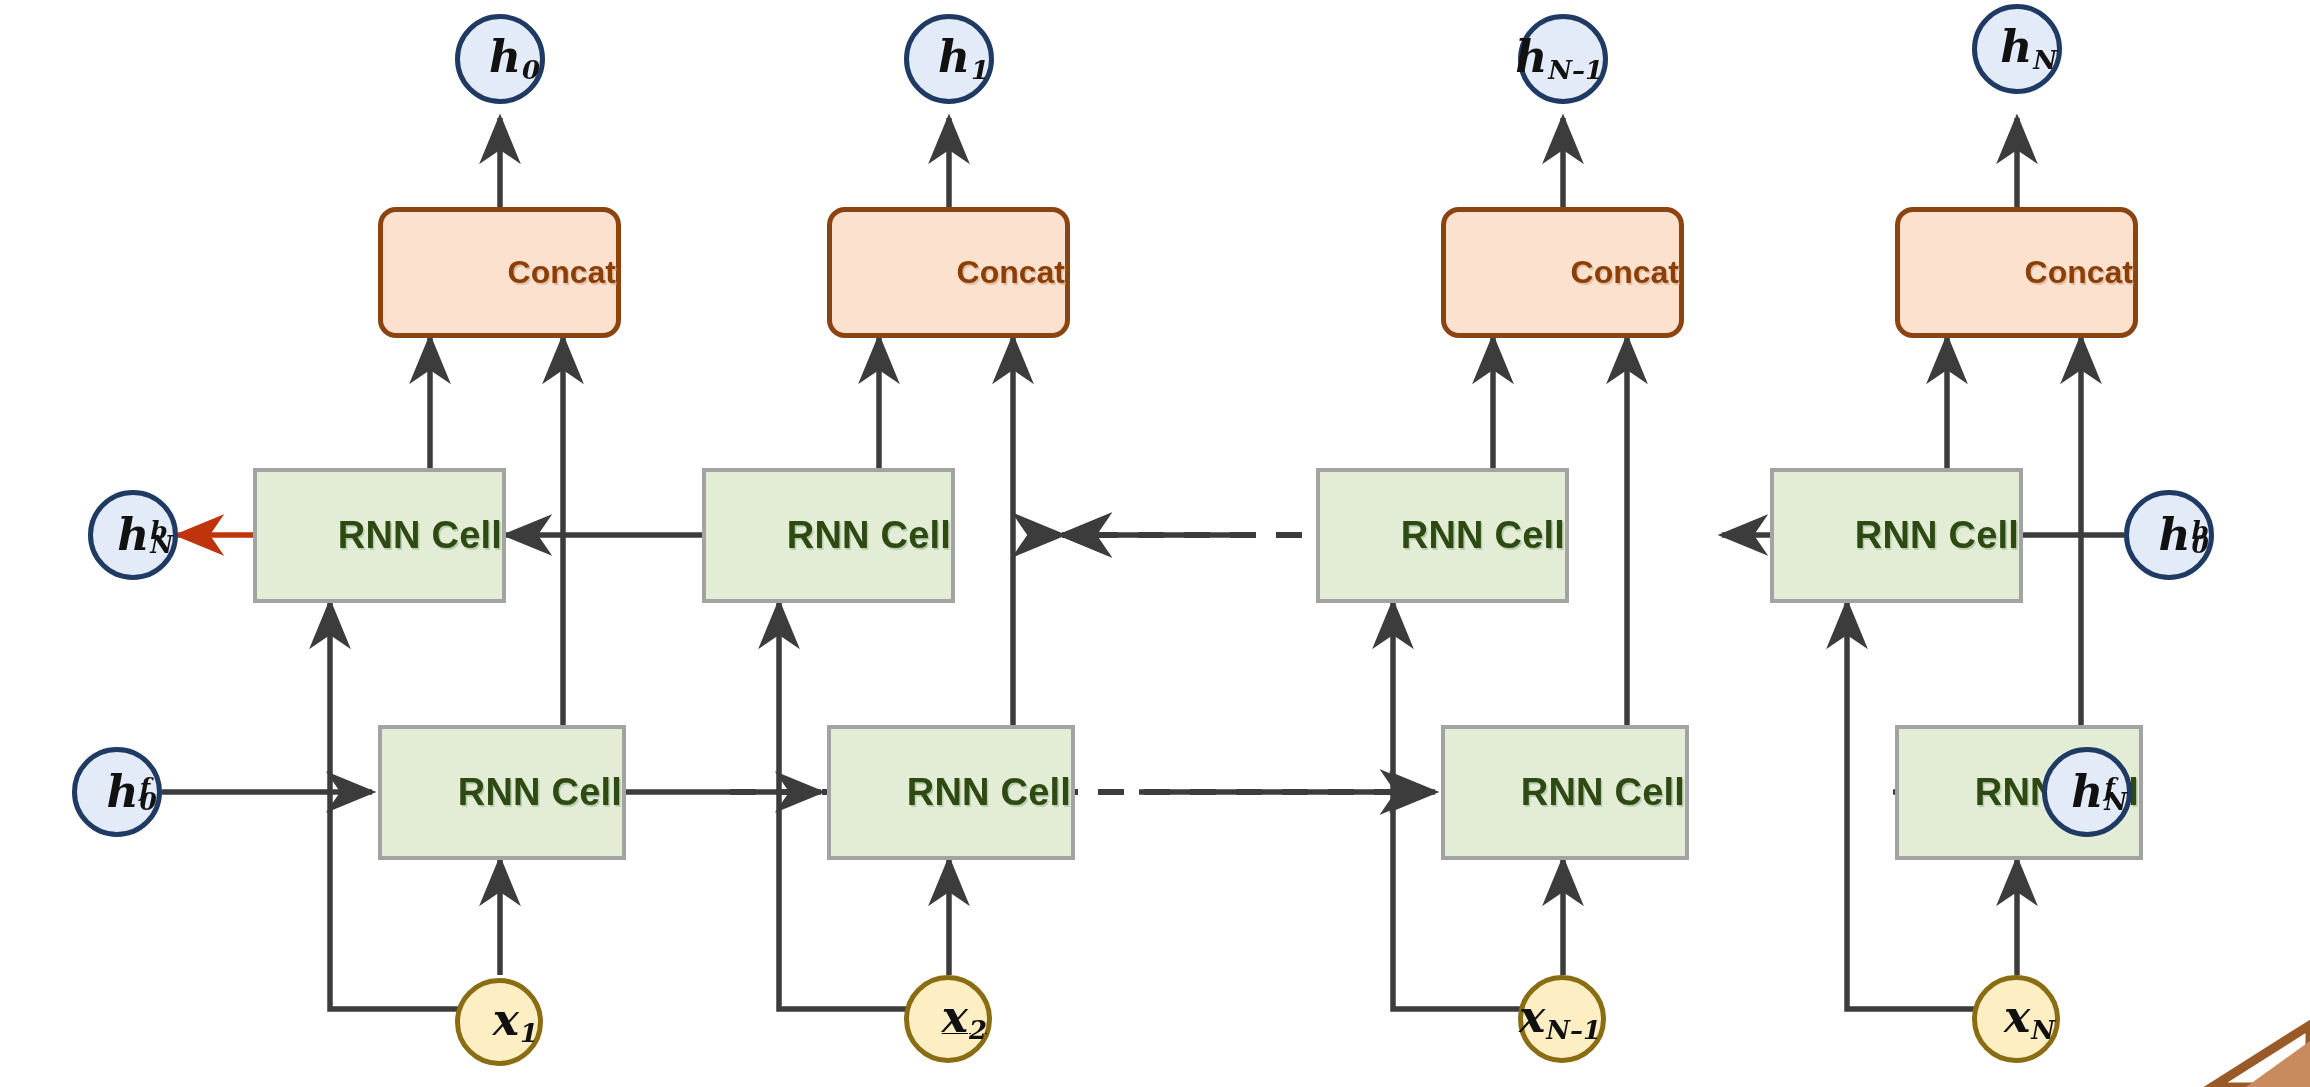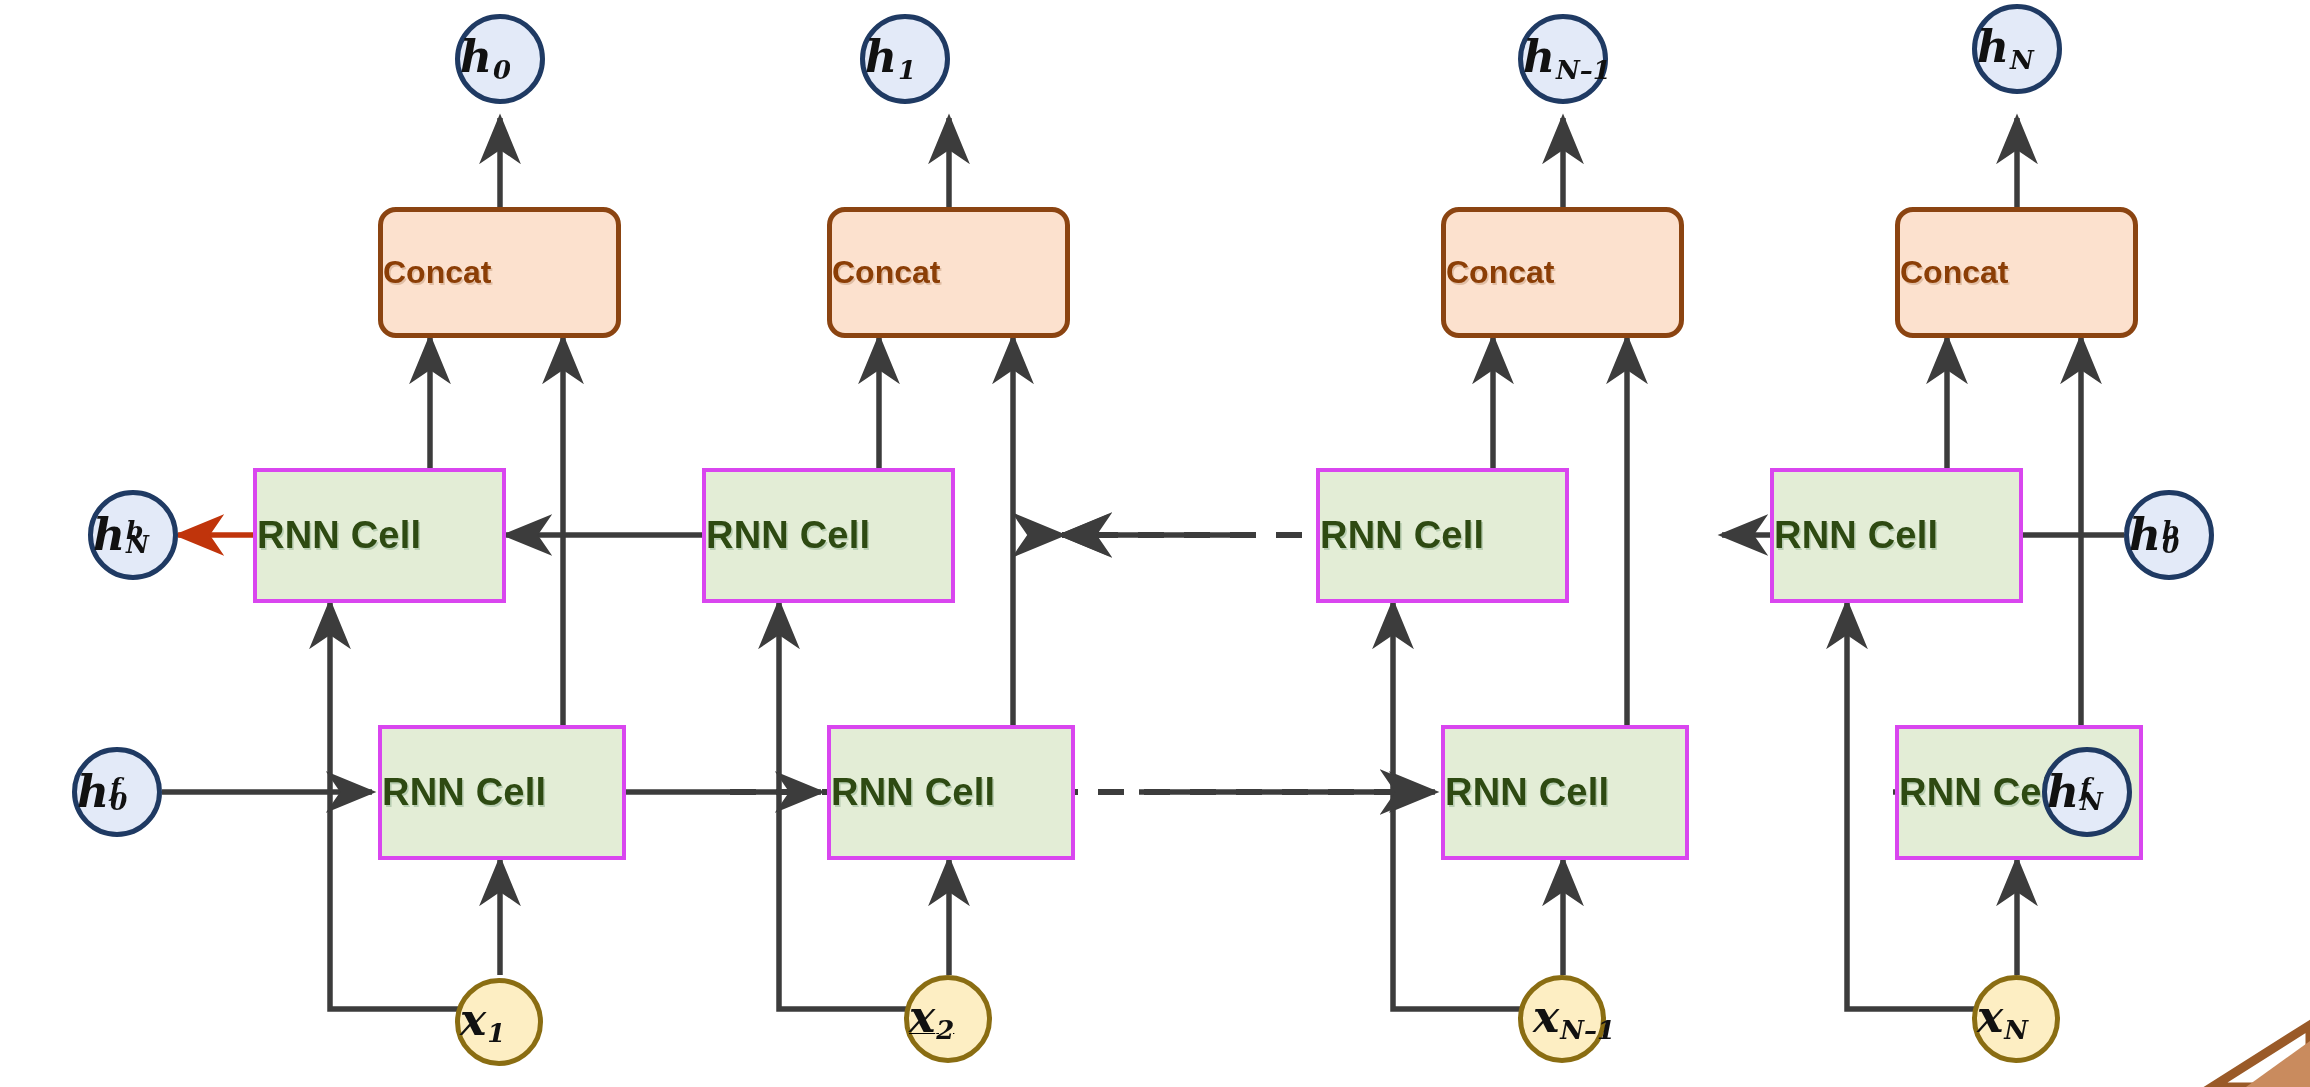--- a/index.html
+++ b/index.html
@@ -19,27 +19,27 @@
     position: absolute;
     left: 0; top: 0;
     width: 2310px;
     height: 1087px;
   }
   .node {
     position: absolute;
     box-sizing: border-box;
     display: flex;
     align-items: center;
-    justify-content: flex-start;
+    justify-content: flex-end;
     z-index: 5;
   }
   
   .rnn-cell {
     background: #E3EDD6;
-    border: 4px solid #d946ef;
+    border: 4px solid #a3a3a3;
     box-shadow: inset 0 0 0 2px #E3EDD6;
     color: #2E4A12;
     font-size: 38px;
     font-weight: 700;
     letter-spacing: 0.2px;
     text-shadow: 1.5px 1.5px 0 rgba(150,180,150,0.55);
   }
   
   .concat {
     background: #FCE1CE;
@@ -175,21 +175,21 @@
     <g stroke="#C0340B" stroke-width="5.5" fill="none" marker-end="url(#ahr)">
       <path d="M255,535 L178,535"></path>
     </g>
   </svg>
 
   <div class="node circ" style="left:455px; top:14px; width:90px; height:90px;">
     <span class="lbl">
       <span class="base">h</span><sub>0</sub>
     </span>
   </div>
-  <div class="node circ" style="left:860px; top:14px; width:90px; height:90px;">
+  <div class="node circ" style="left:904px; top:14px; width:90px; height:90px;">
     <span class="lbl">
       <span class="base">h</span><sub>1</sub>
     </span>
   </div>
   <div class="node circ" style="left:1518px; top:14px; width:90px; height:90px;">
     <span class="lbl" style="">
       <span class="base">h</span><sub>N–1</sub>
     </span>
   </div>
   <div class="node circ" style="left:1972px; top:4px; width:90px; height:90px;">

